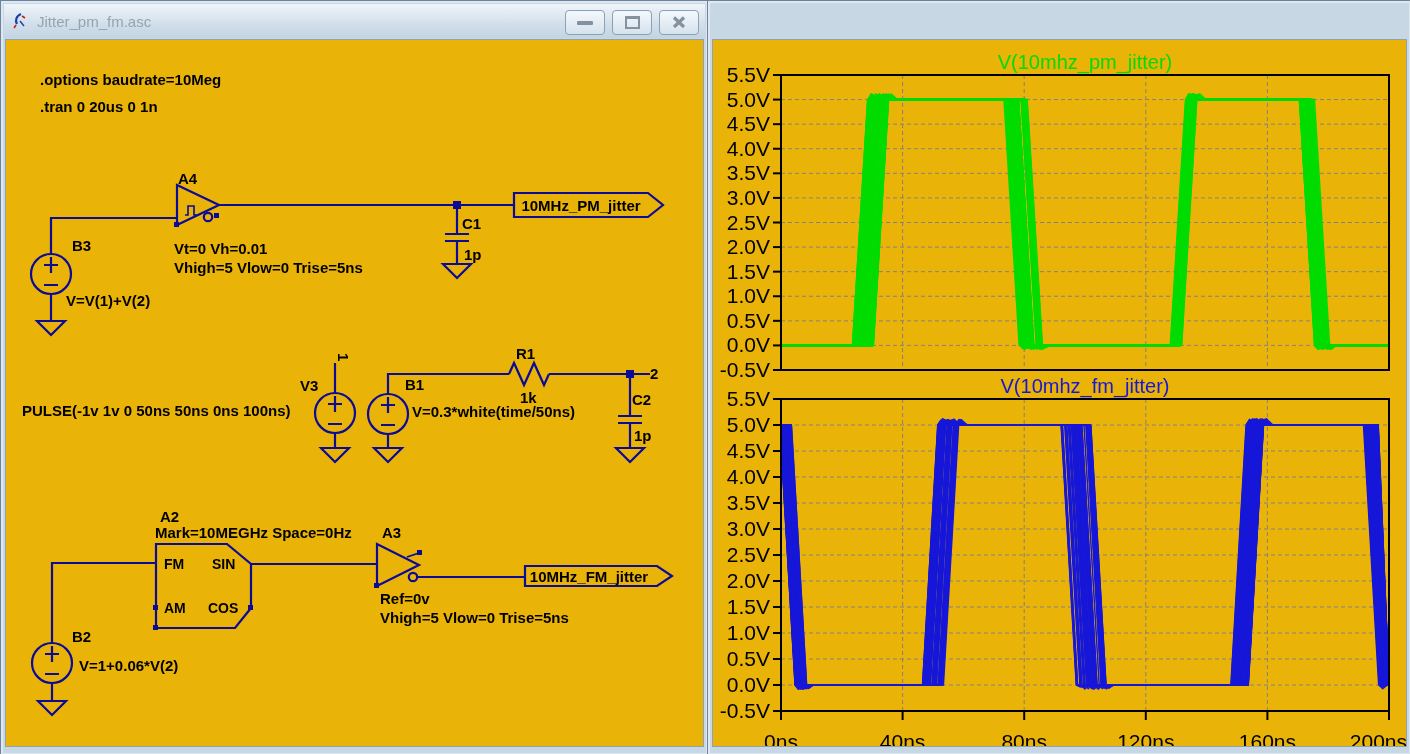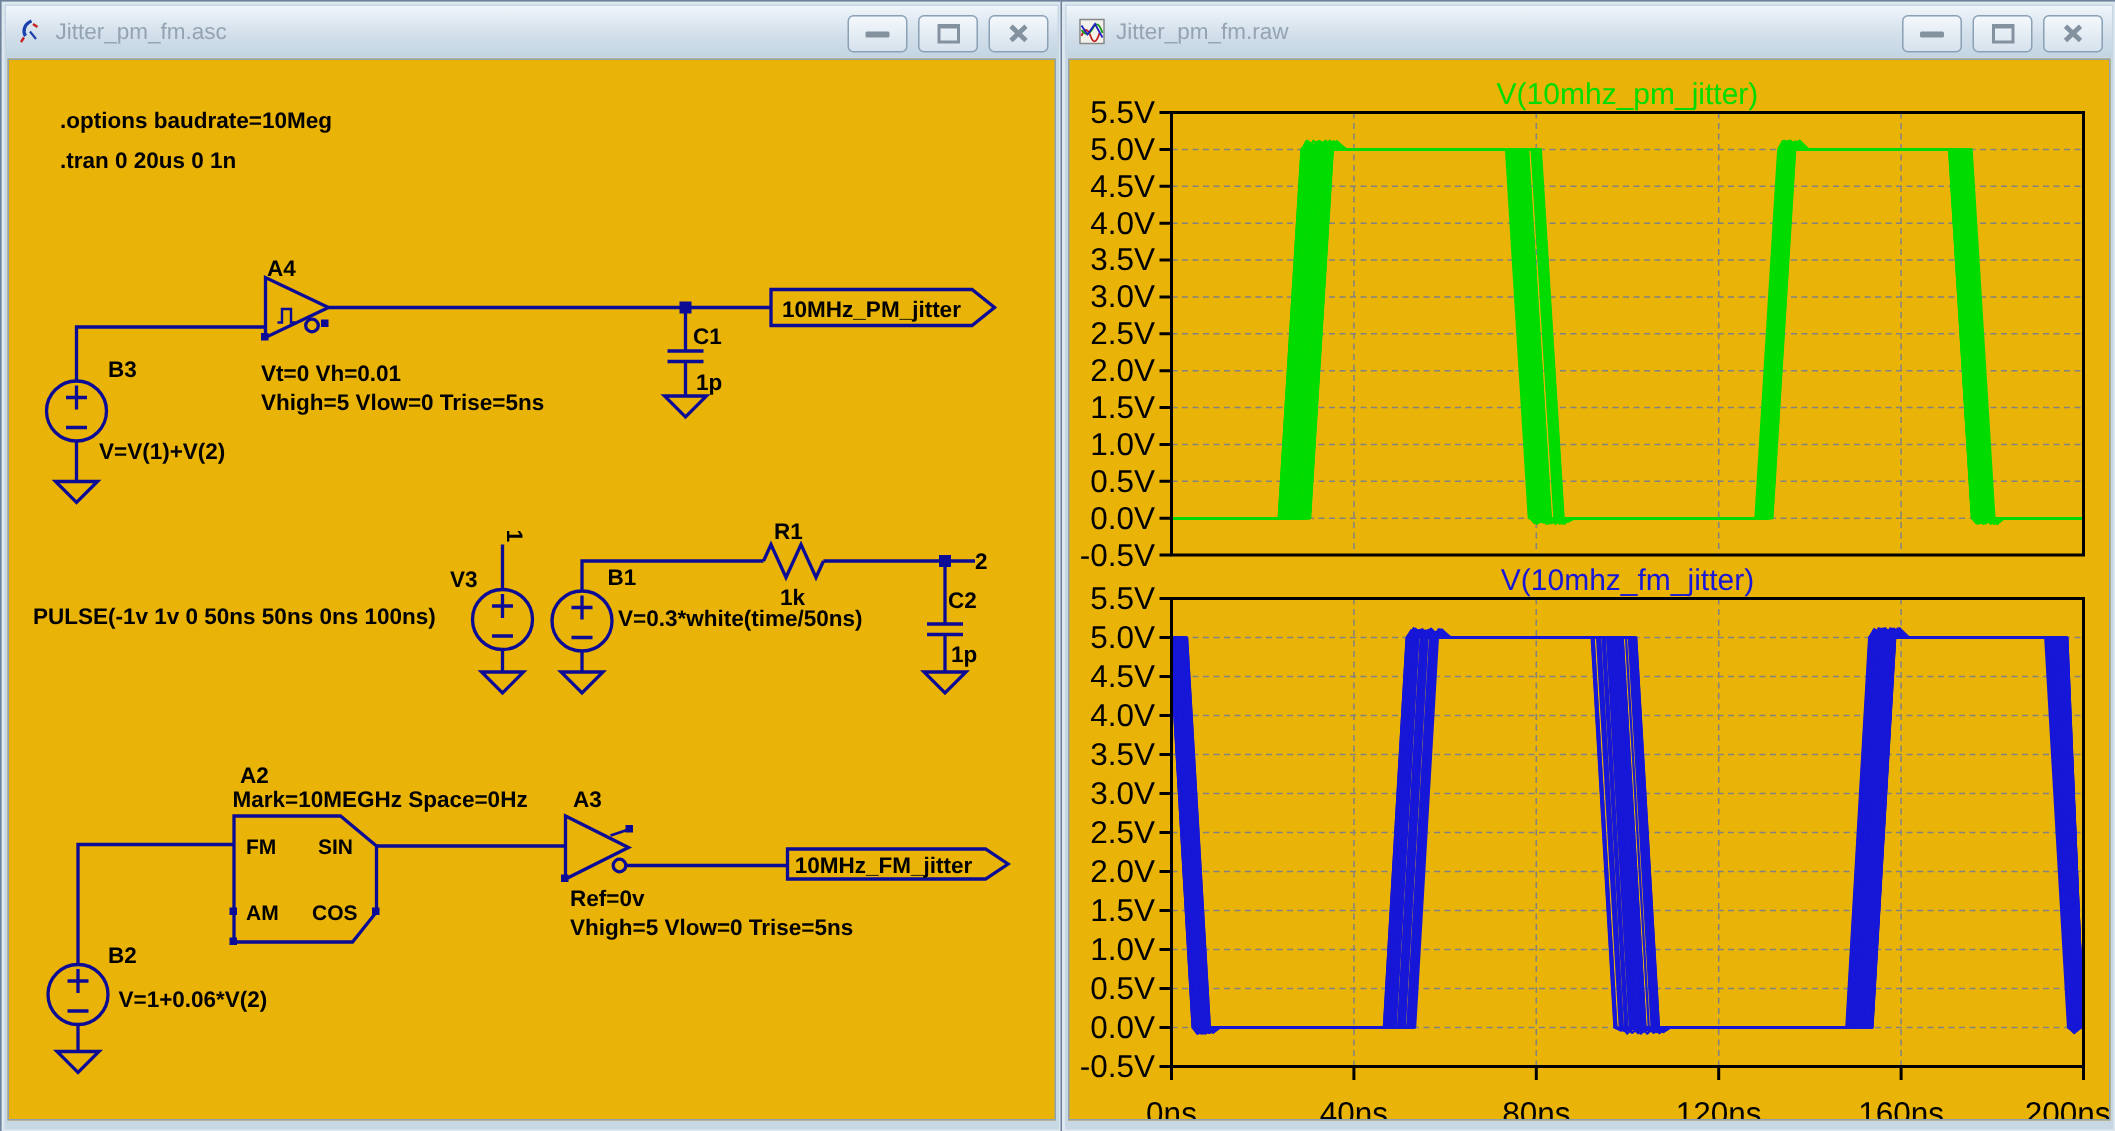--- a/index.html
+++ b/index.html
@@ -165,42 +165,20 @@
           <g>
             <polygon points="523,565 655,565 670,575 655,585 523,585"></polygon>
             <text class="schem-text" x="587" y="581" text-anchor="middle" stroke="none" fill="#000">10MHz_FM_jitter</text>
           </g>
         </g>
       </svg>
     </div>
   </div>
 
   <div class="window" style="left:707px;top:0;width:703px;height:754px;">
-    <div class="titlebar">
-      <svg width="18" height="18">
-        <rect x="1" y="1" width="16" height="16" fill="#f2f2ea" stroke="#888" stroke-width="1"></rect>
-        <path d="M2,12 q3,-8 6,0 q3,8 6,-2" stroke="#c62020" stroke-width="1.2" fill="none"></path>
-        <path d="M2,8 q4,6 8,-2 q3,-5 6,4" stroke="#1a9a1a" stroke-width="1.2" fill="none"></path>
-        <path d="M2,5 l4,6 l5,-7 l5,9" stroke="#2020c0" stroke-width="1.2" fill="none"></path>
-      </svg>
-      <span class="title-text">Jitter_pm_fm.raw</span>
-      <div class="win-buttons">
-        <div class="win-btn">
-            <div class="g-min"></div>
-          </div>
-        <div class="win-btn">
-            <div class="g-max"></div>
-          </div>
-        <div class="win-btn">
-          <svg width="16" height="13">
-              <path d="M3,1.5 L13,11 M13,1.5 L3,11" stroke="#84919f" stroke-width="3.2" fill="none"></path>
-            </svg>
-        </div>
-      </div>
-    </div>
 
     <div class="content" style="width:693px;height:706px;">
       <svg id="plots" width="693" height="706" viewBox="712 39 693 706">
           <g>
             <line x1="772" y1="74" x2="780" y2="74" stroke="#000" stroke-width="2"></line>
             <text x="769" y="81" text-anchor="end" font-size="21" fill="#000">5.5V</text>
             <line x1="780" y1="98.58333333333333" x2="1388" y2="98.58333333333333" stroke="#828282" stroke-width="1" stroke-dasharray="4 3"></line>
             <line x1="772" y1="98.58333333333333" x2="780" y2="98.58333333333333" stroke="#000" stroke-width="2"></line>
             <text x="769" y="105.58333333333333" text-anchor="end" font-size="21" fill="#000">5.0V</text>
             <line x1="780" y1="123.16666666666666" x2="1388" y2="123.16666666666666" stroke="#828282" stroke-width="1" stroke-dasharray="4 3"></line>

